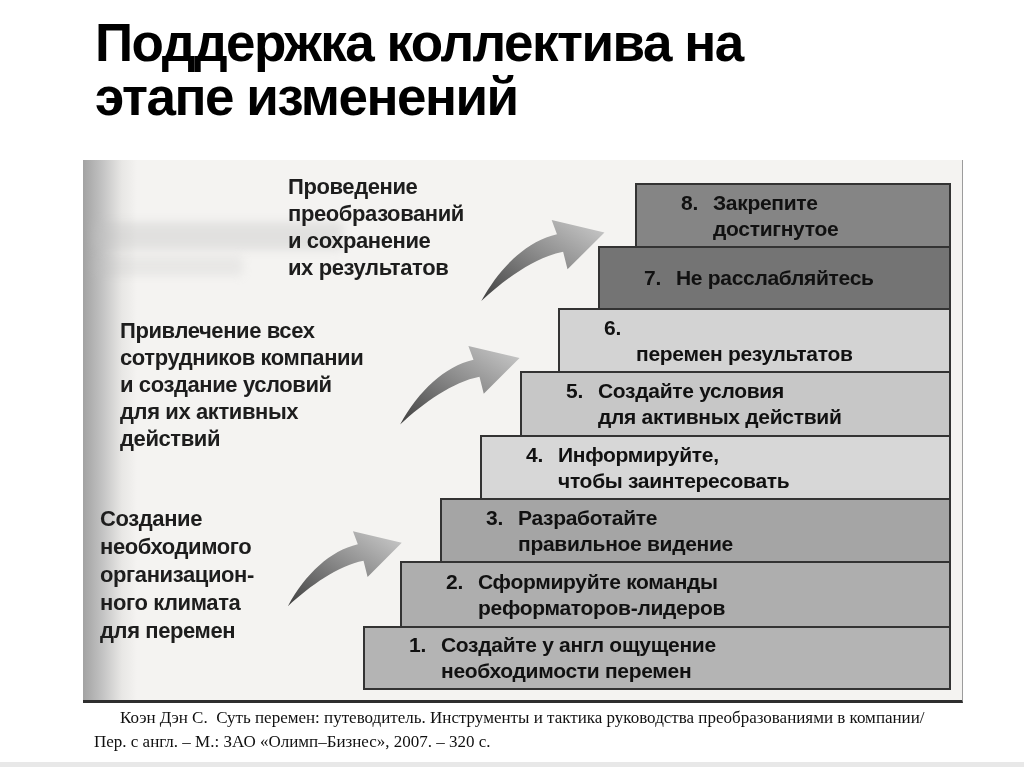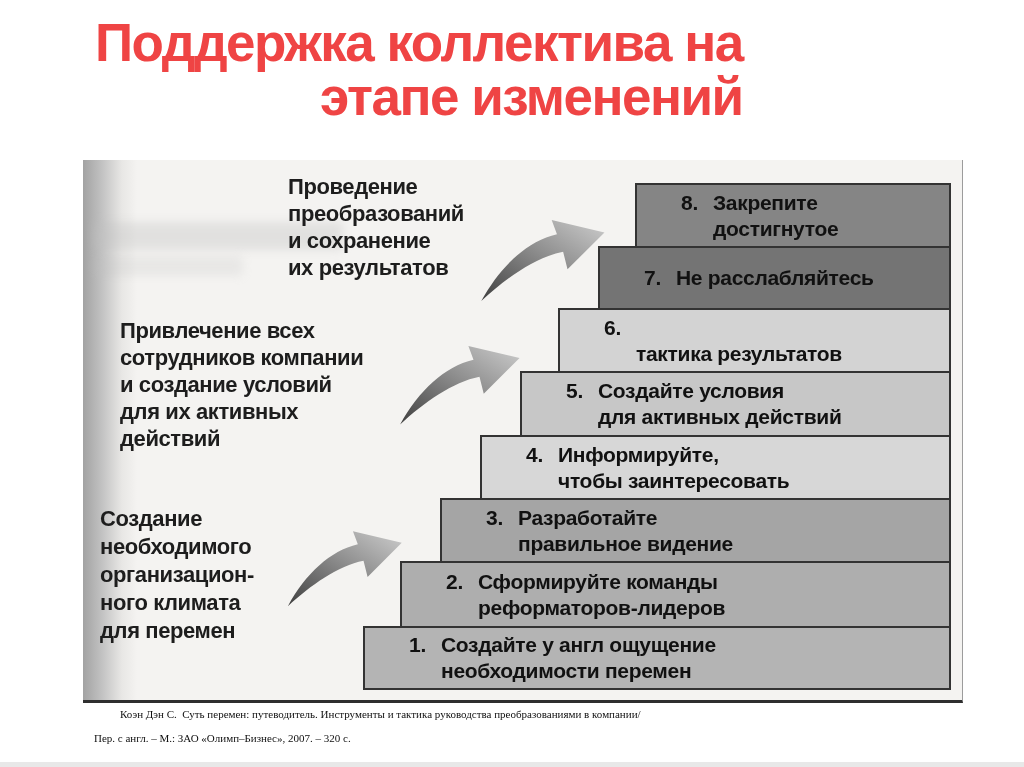--- a/index.html
+++ b/index.html
@@ -1,22 +1,22 @@
 <!DOCTYPE html>
 <html><head>
 <meta charset="utf-8">
 <style>
   html,body{margin:0;padding:0;background:#ffffff;}
   #slide{position:relative;width:1024px;height:767px;background:#ffffff;overflow:hidden;
          font-family:"Liberation Sans",sans-serif;}
 
   
-  #title{position:absolute;left:95px;top:16px;color:#ef4444;
+  #title{position:absolute;left:95px;top:16px;color:#000000;
          font-size:53px;line-height:54px;font-weight:bold;letter-spacing:-1.5px;
-         white-space:pre-line;text-align:right;}
+         white-space:pre-line;}
 
   
   #scan{position:absolute;left:83px;top:160px;width:879px;height:540px;
         background:#f4f3f1;
         border-right:1px solid #9c9c9c;border-bottom:3px solid #2f2f2f;}
   #gutter{position:absolute;left:0;top:0;bottom:0;width:54px;
           background:linear-gradient(90deg,#a2a2a2 0%,#c2c2c2 35%,#e8e7e5 72%,rgba(244,243,241,0) 100%);}
   .ghost{position:absolute;background:#bfbfbf;filter:blur(5px);border-radius:4px;}
   #ghost1{left:10px;top:62px;width:250px;height:28px;opacity:.35;}
   #ghost2{left:10px;top:96px;width:150px;height:20px;opacity:.22;}
@@ -46,21 +46,21 @@
   #step8{left:552px;top:23px;width:316px;height:65px;}
   #step7{left:515px;top:86px;width:353px;height:64px;}
   #step6{left:475px;top:148px;width:393px;height:65px;}
   #step5{left:437px;top:211px;width:431px;height:66px;}
   #step4{left:397px;top:275px;width:471px;height:65px;}
   #step3{left:357px;top:338px;width:511px;height:65px;}
   #step2{left:317px;top:401px;width:551px;height:67px;}
   #step1{left:280px;top:466px;width:588px;height:64px;}
 
   
-  .cite{position:absolute;font-family:"Liberation Serif",serif;font-size:11px;color:#101010;
+  .cite{position:absolute;font-family:"Liberation Serif",serif;font-size:17px;color:#101010;
         white-space:pre;}
   #cite1{left:120px;top:708px;}
   #cite2{left:94px;top:732px;}
 
   #bottom-bar{position:absolute;left:0;bottom:0;width:100%;height:5px;background:#e8e8e8;}
 </style>
 </head>
 <body>
 
 <div id="slide">
@@ -130,21 +130,21 @@
       <div class="l1">
           <span class="num">7.</span>
           <span>Не расслабляйтесь</span>
         </div>
 
     </div>
     <div id="step6" class="step" style="background-color: rgb(211, 211, 211);">
       <div class="l1">
           <span class="num">6.</span>
         </div>
-      <div class="l2">тактика результатов</div>
+      <div class="l2">перемен результатов</div>
     </div>
     <div id="step5" class="step" style="background-color: rgb(199, 199, 199);">
       <div class="l1">
           <span class="num">5.</span>
           <span>Создайте условия</span>
         </div>
       <div class="l2">для активных действий</div>
     </div>
     <div id="step4" class="step" style="background-color: rgb(215, 215, 215);">
       <div class="l1">

